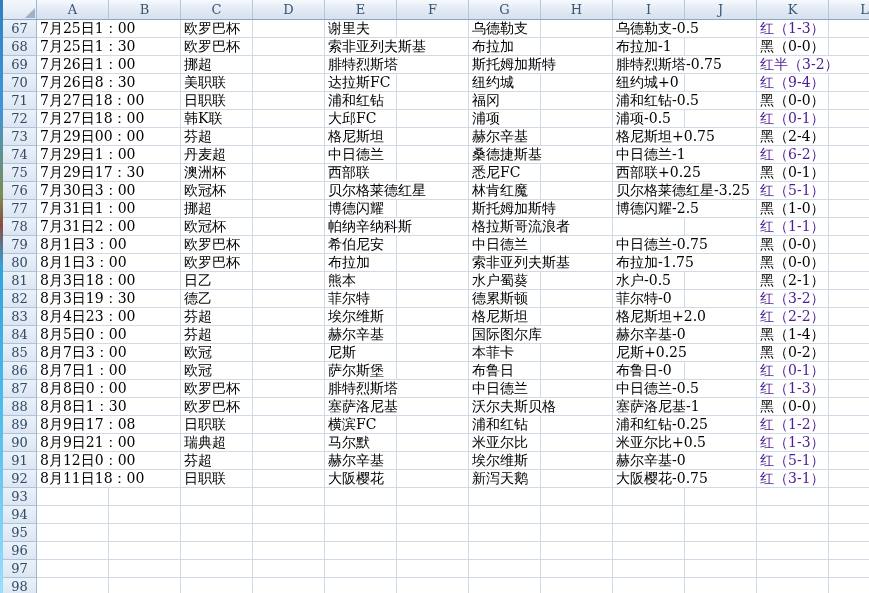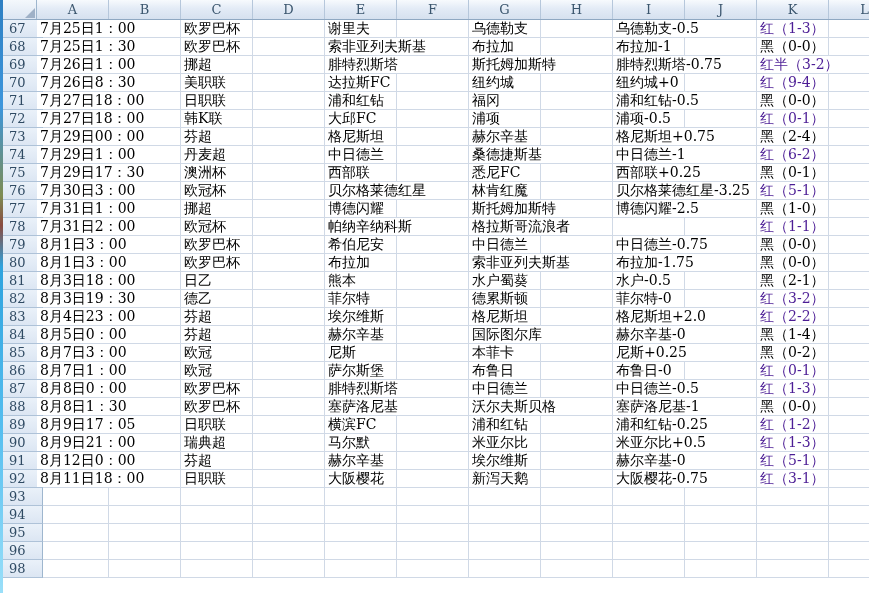--- a/index.html
+++ b/index.html
@@ -32,21 +32,21 @@
     border-right:1px solid #b6c7db;
     text-align:center;line-height:19px;font-size:13px;color:#3b566e;
   }
   
   #grid{position:absolute;left:3px;top:20px;width:866px;}
   .row{position:relative;height:18px;}
   .rowhead{
     position:absolute;left:0;top:0;width:33px;height:17px;box-sizing:content-box;
     border-right:1px solid #9eb6ce;border-bottom:1px solid #aec2d8;
     background:linear-gradient(#eaf1f9,#dce6f3);
-    line-height:17px;font-size:13px;color:#2f4a63;padding-left:6px;
+    text-align:center;line-height:17px;font-size:13px;color:#2f4a63;
   }
   .gridlines{
     position:absolute;left:34px;top:0;width:832px;height:17px;
     border-bottom:1px solid #d0d9e6;
     background:repeating-linear-gradient(to right,transparent 0 71px,#d0d9e6 71px 72px);
   }
   .t{
     position:absolute;top:0;height:17px;line-height:17px;
     background:#fff;padding:0 3px;box-sizing:border-box;
     font-size:14px;color:#000;white-space:nowrap;overflow:hidden;
@@ -299,21 +299,21 @@
         <div class="t ta">8月8日1：30</div>
         <div class="t tc">欧罗巴杯</div>
         <div class="t te">塞萨洛尼基</div>
         <div class="t tg">沃尔夫斯贝格</div>
         <div class="t ti">塞萨洛尼基-1</div>
         <div class="t tk">黑（0-0）</div>
       </div>
       <div class="row">
         <div class="gridlines"></div>
         <div class="rowhead">89</div>
-        <div class="t ta">8月9日17：05</div>
+        <div class="t ta">8月9日17：08</div>
         <div class="t tc">日职联</div>
         <div class="t te">横滨FC</div>
         <div class="t tg">浦和红钻</div>
         <div class="t ti">浦和红钻-0.25</div>
         <div class="t tk red">红（1-2）</div>
       </div>
       <div class="row">
         <div class="gridlines"></div>
         <div class="rowhead">90</div>
         <div class="t ta">8月9日21：00</div>
@@ -354,16 +354,20 @@
       <div class="row">
         <div class="gridlines"></div>
         <div class="rowhead">95</div>
       </div>
       <div class="row">
         <div class="gridlines"></div>
         <div class="rowhead">96</div>
       </div>
       <div class="row">
         <div class="gridlines"></div>
+        <div class="rowhead">97</div>
+      </div>
+      <div class="row">
+        <div class="gridlines"></div>
         <div class="rowhead">98</div>
       </div>
     </div>
 </div>
 
 </body></html>

